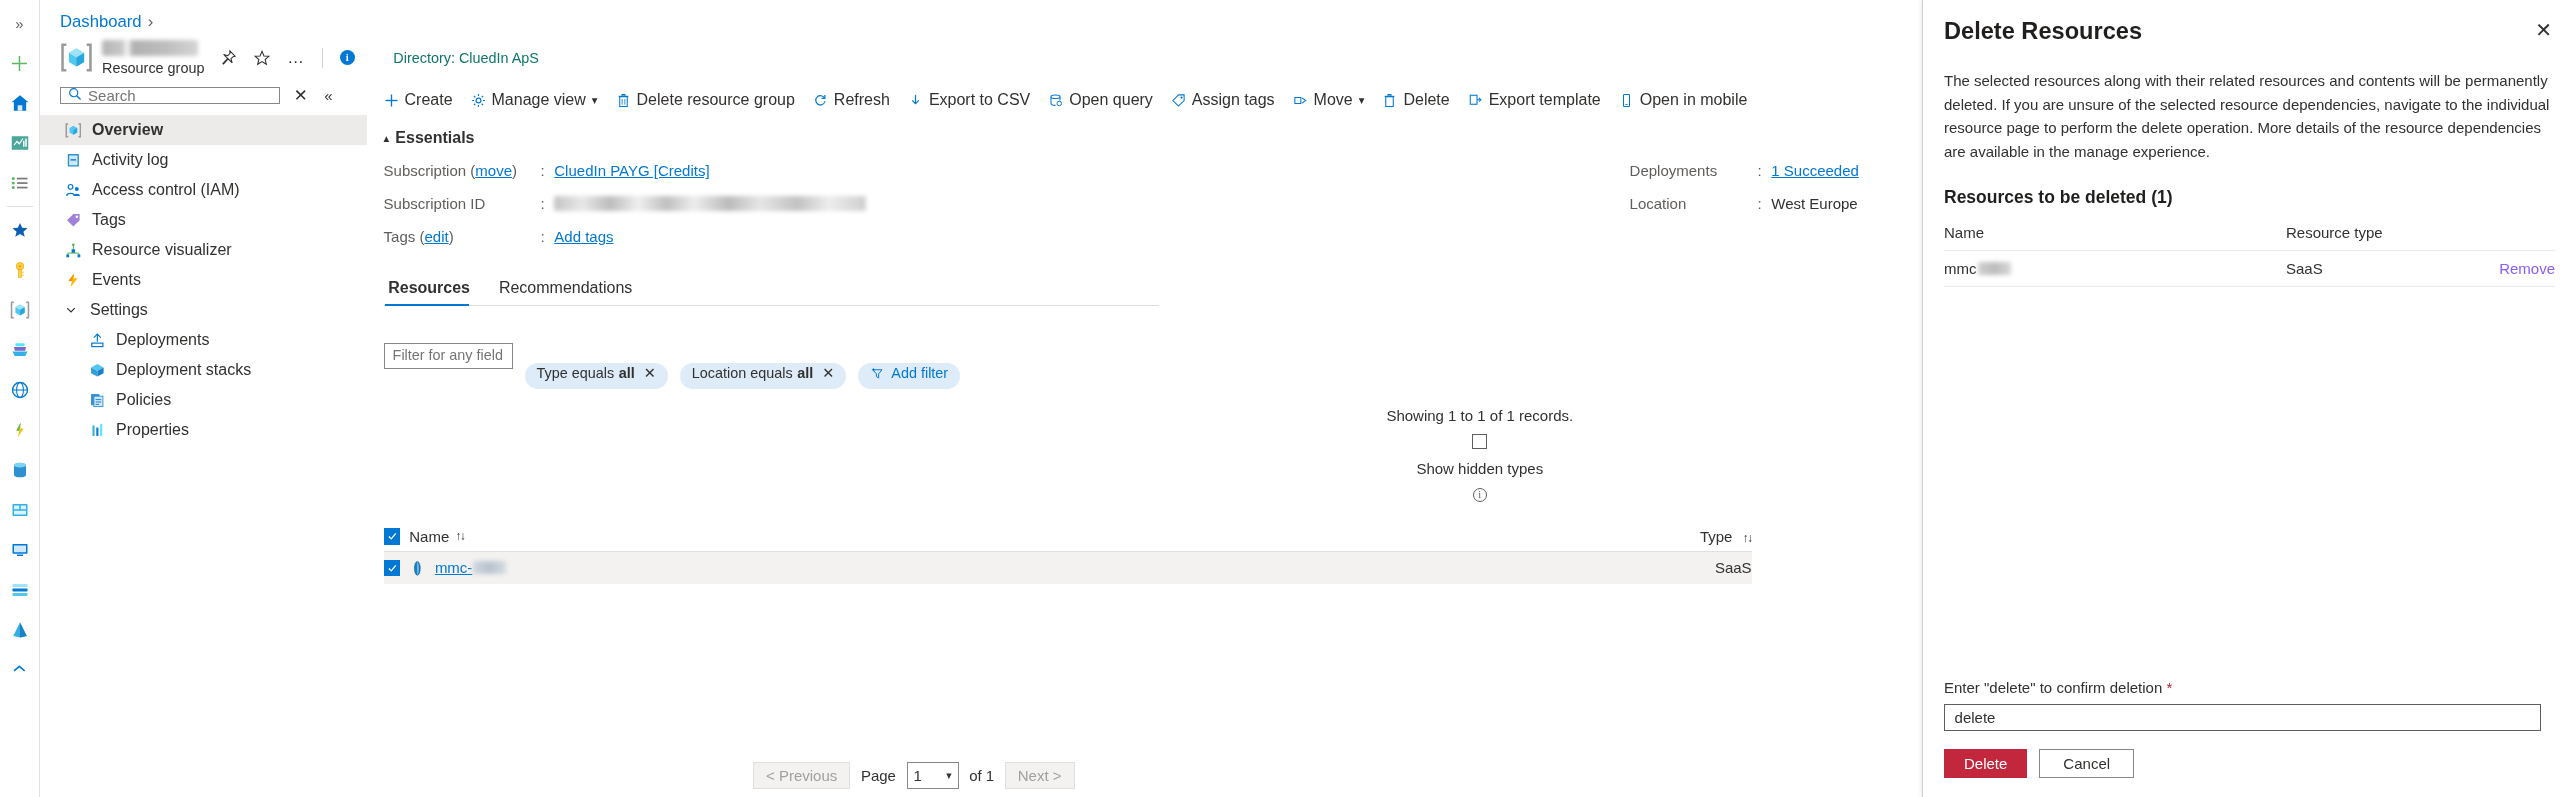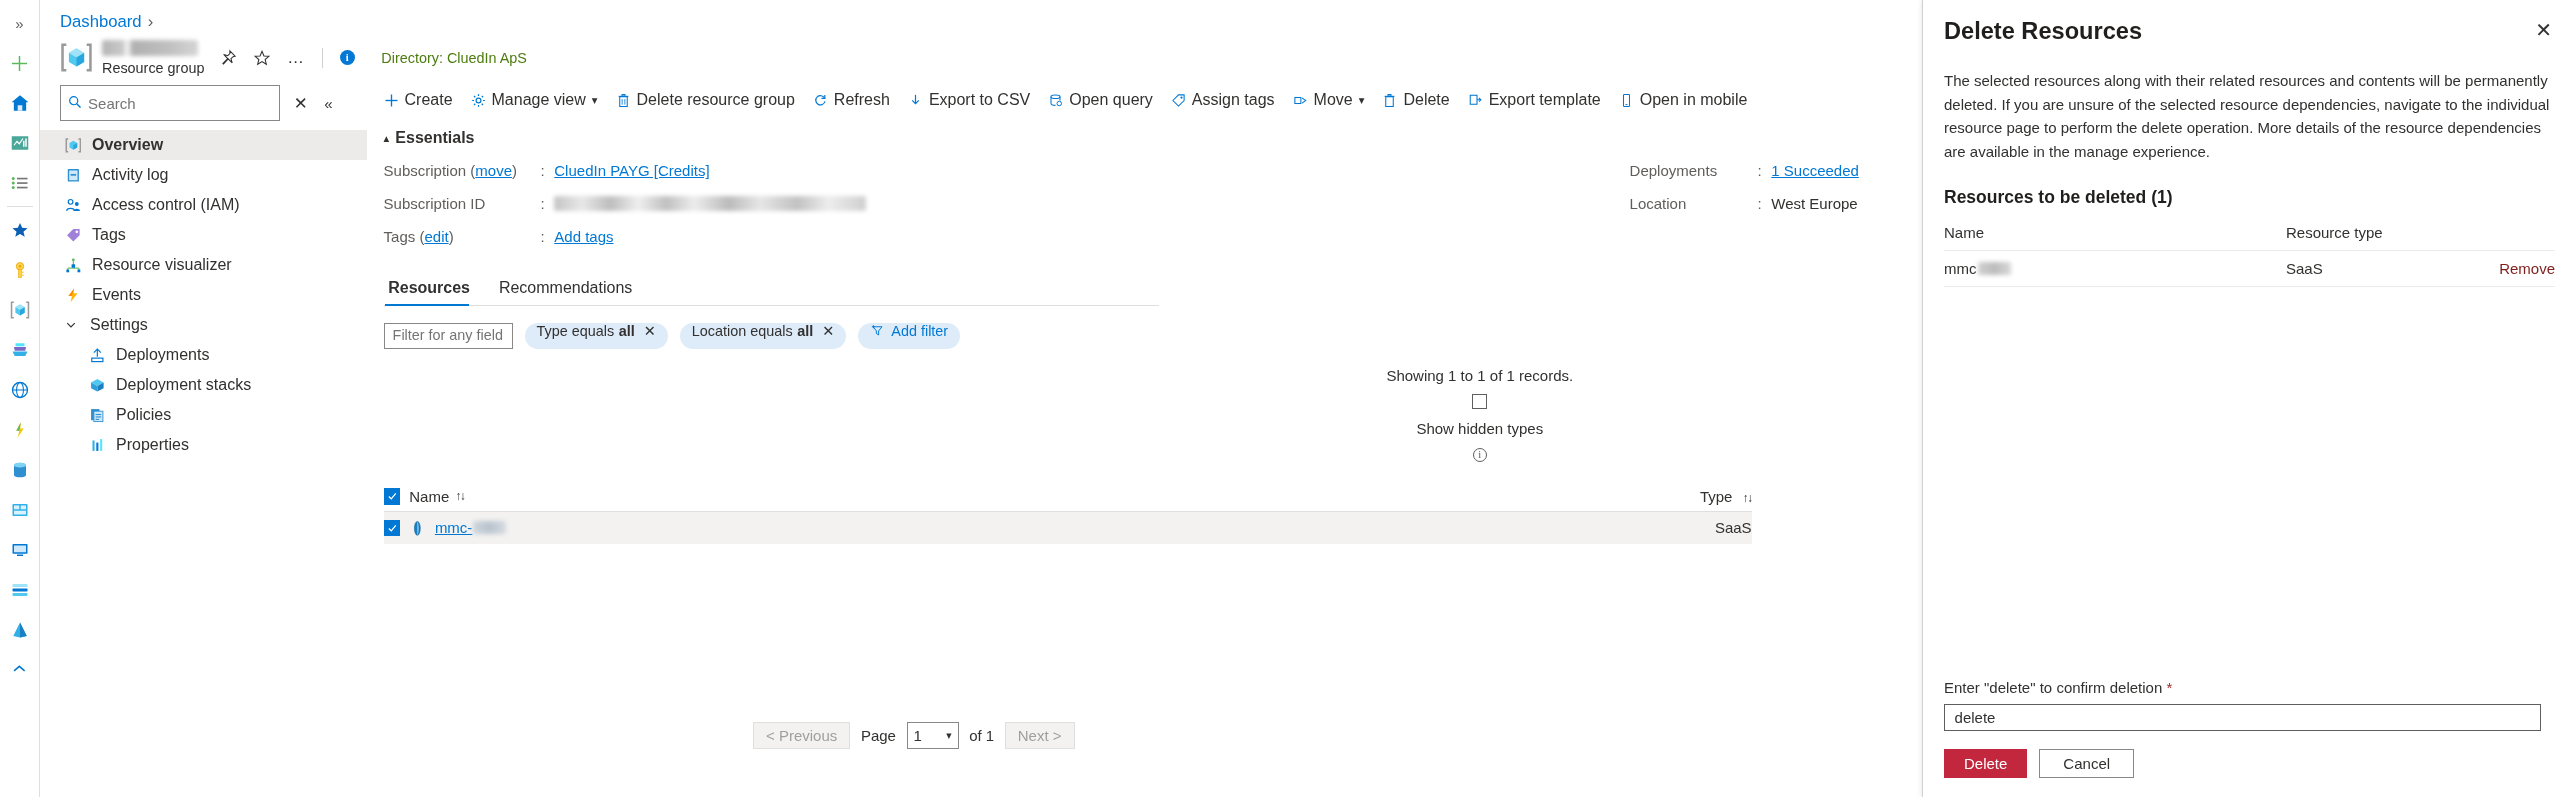--- a/index.html
+++ b/index.html
@@ -34,31 +34,31 @@
   .title-row { display:flex; align-items:center; padding:4.6px 0 0 20px; }
   .rg-icon { width:33px; height:33px; flex:0 0 33px; margin-right:9px; }
   .title-block { display:flex; flex-direction:column; }
   .blurname { width:96px; height:16px; border-radius:2.3px;
     background:linear-gradient(90deg,#b5b5b5 0%,#c9c9c9 22%,#ffffff 26%,#b0b0b0 32%,#c0c0c0 70%,#d5d5d5 100%);
     filter:blur(2.3px); margin-bottom:4.6px; }
   .subtitle { font-size:14.4px; color:#323130; }
   .title-actions { display:flex; align-items:center; margin-left:13.7px; gap:13.7px; }
   .icon-btn { width:20px; height:20px; display:flex; align-items:center; justify-content:center; color:#323130; }
   .vline { width:0.8px; height:20px; background:#d2d0ce; margin:0 3px; }
-  .dir-text { font-size:14.4px; color:#4d7c0f; margin-left:13px; }
+  .dir-text { font-size:14.4px; color:#0f766e; margin-left:25px; }
   .info-dot { width:15px; height:15px; border-radius:50%; background:#0078d4; color:#fff;
     font-size:10.6px; font-weight:bold; display:flex; align-items:center; justify-content:center;
     font-family:"Liberation Serif", serif; }
 
   
   .body-cols { display:flex; margin-top:9px; }
   .menu-col { width:327px; flex:0 0 327px; }
   .search-wrap { display:flex; align-items:center; padding:0 0 0 20px; }
   .search-box {
-    position:relative; width:220px; height:36px;
+    position:relative; width:220px; height:17px;
     border:0.8px solid #8a8886; background:#fff; display:flex; align-items:center;
   }
   .search-box .mag { margin:0 4.6px 0 6.8px; color:#0078d4; }
   .search-box input {
     border:0; outline:0; width:167px; height:23px; font-size:15px;
     color:#323130; font-family:"Liberation Sans", sans-serif; background:transparent;
   }
   .search-x { margin-left:13.7px; color:#323130; font-size:16.7px; }
   .search-collapse { margin-left:16.7px; color:#323130; font-size:15px; }
 
@@ -98,22 +98,22 @@
 
   .tabs { display:flex; margin:20px 0 0 10.6px; border-bottom:0.8px solid #e1dfdd; width:775px; }
   .tab { padding:6px 10.6px 7.6px 4.6px; font-size:16px; color:#323130; margin-right:13.7px; position:relative; }
   .tab.active { font-weight:bold; }
   .tab.active:after { content:""; position:absolute; left:1.5px; right:12px; bottom:-0.8px; height:2.3px; background:#0078d4; }
 
   .filters { display:flex; align-items:center; margin:16.7px 0 0 10.6px; gap:12px; }
   .filter-input { width:129px; height:26px; border:0.8px solid #8a8886; background:#fff; padding:0 6px; }
   .filter-input input { border:0; outline:0; width:100%; height:23px; font-size:14.4px; color:#605e5c;
     font-family:"Liberation Sans", sans-serif; background:transparent; }
-  .pill { display:flex; align-items:flex-start; height:26px; border-radius:13px; background:#deecf9;
-    padding:0 12px; font-size:14.4px; color:#323130; white-space:nowrap; }
+  .pill { display:flex; align-items:flex-end; height:26px; border-radius:13px; background:#deecf9;
+    padding:8px 12px; font-size:14.4px; color:#323130; white-space:nowrap;margin-top:40px; }
   .pill b { margin-left:4.6px; }
   .pill .px { margin-left:9px; font-size:14.4px; color:#323130; }
   .pill.add { color:#0078d4; }
   .pill.add .pfi { margin-right:6px; display:flex; }
 
   .showing { display:flex; align-items:center; margin:18px 0 0 10.6px; font-size:15px; gap:10.6px;flex-direction:column; }
   .chk-sq { width:15px; height:15px; border:0.8px solid #605e5c; background:#fff; }
   .info-circle { width:14.4px; height:14.4px; border-radius:50%; border:0.8px solid #605e5c; color:#605e5c;
     font-size:10.6px; display:flex; align-items:center; justify-content:center; font-family:"Liberation Serif", serif; }
 
@@ -148,21 +148,21 @@
   .panel-title { font-size:23.6px; font-weight:bold; color:#201f1e; }
   .panel-close { font-size:20px; color:#323130; line-height:1; padding:1.5px 3px; }
   .panel-desc { padding:24px 26px 0 21px; font-size:15px; line-height:1.58; color:#323130; }
   .panel-sub { padding:23px 21px 0 21px; font-size:17.5px; font-weight:bold; color:#201f1e; }
   .panel-tbl { padding:0 21px 0 21px; margin-top:10.6px; }
   .pt-head { display:flex; font-size:15px; color:#323130; padding:6px 0 9px 0; border-bottom:0.8px solid #edebe9; }
   .pt-row { display:flex; align-items:center; font-size:15px; color:#323130; height:36px;
     border-bottom:0.8px solid #edebe9; }
   .pt-name { width:342px; flex:0 0 342px; display:flex; align-items:center; }
   .pt-type { width:205px; flex:0 0 205px; }
-  .pt-act { flex:1 1 auto; text-align:right; color:#7f1d1d; }
+  .pt-act { flex:1 1 auto; text-align:right; color:#8b5cf6; }
   .blurres2 { display:inline-block; width:33px; height:13px; margin-left:1.5px; border-radius:1.5px;
     background:linear-gradient(90deg,#d0d0d0,#bcbcbc,#d8d8d8); filter:blur(1.9px); vertical-align:middle; }
 
   .panel-spacer { flex:1 1 auto; }
   .panel-foot { padding:0 21px 20px 21px; }
   .foot-label { font-size:15px; color:#323130; margin-bottom:7.6px; }
   .req { color:#a4262c; }
   .foot-input { width:597px; height:27px; border:0.8px solid #605e5c; background:#fff; display:flex; align-items:center; padding:0 7.6px; }
   .foot-input input { border:0; outline:0; width:100%; height:24px; font-size:15px; color:#323130;
     font-family:"Liberation Sans", sans-serif; background:transparent; }

